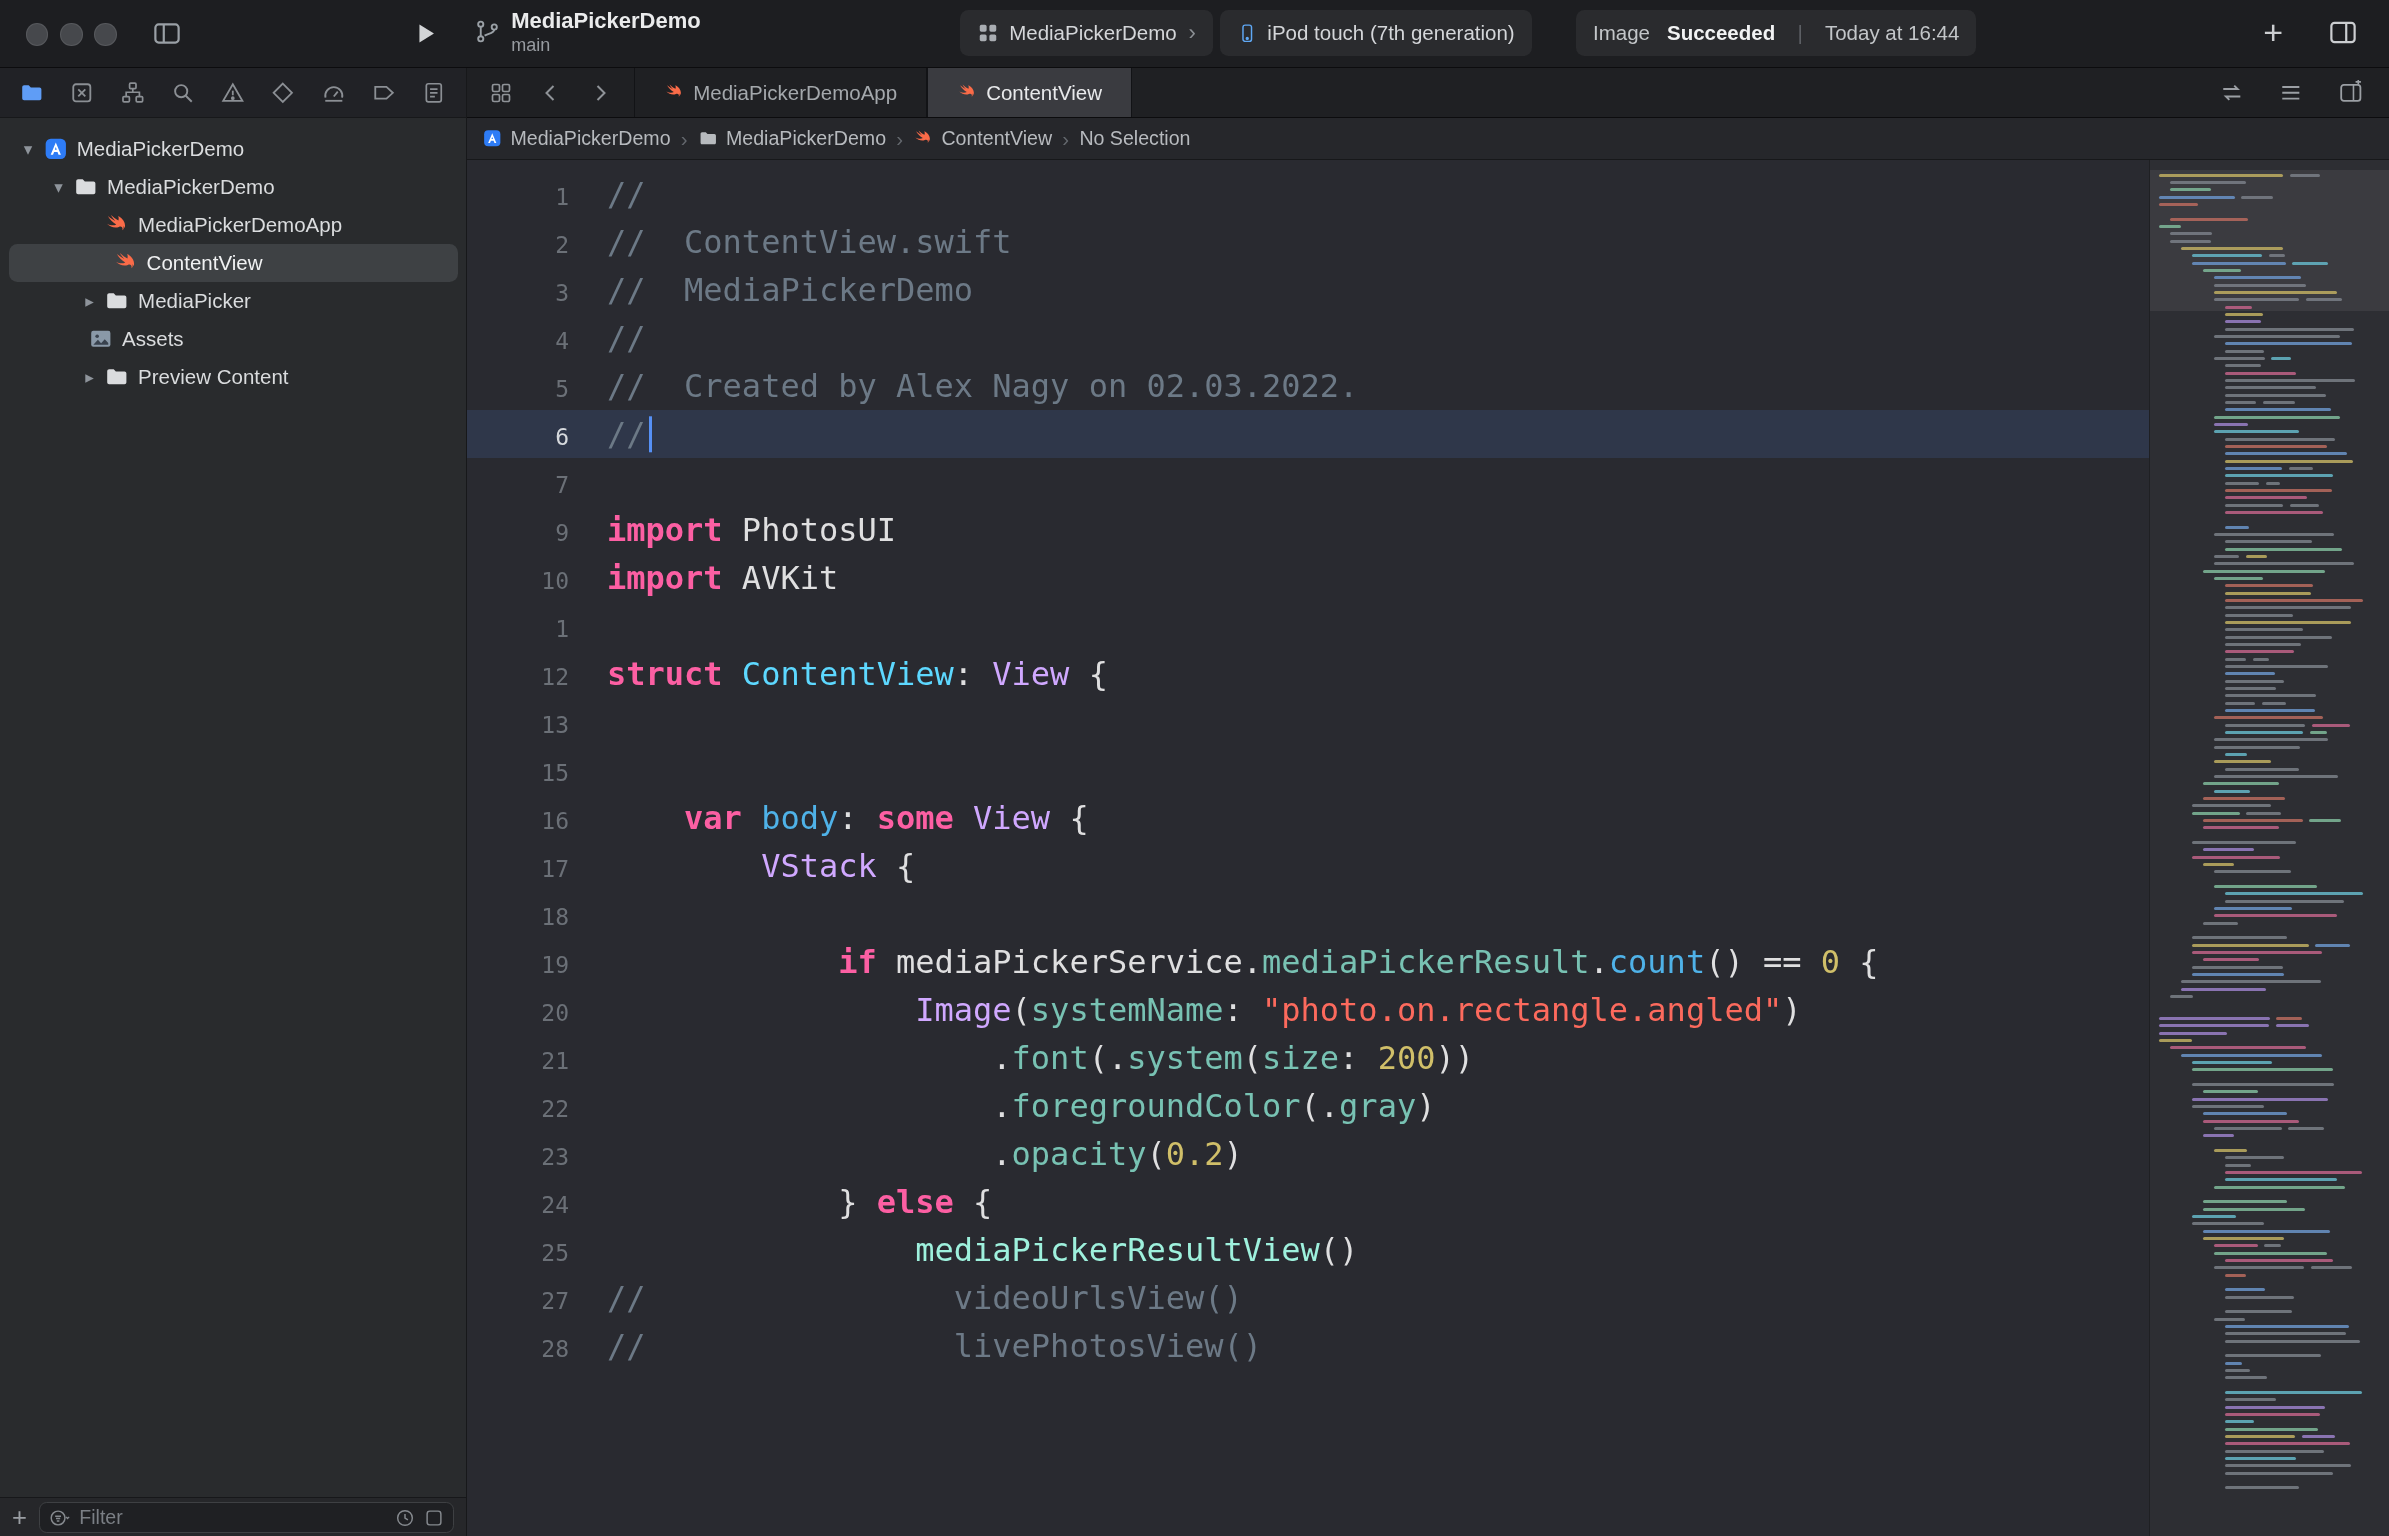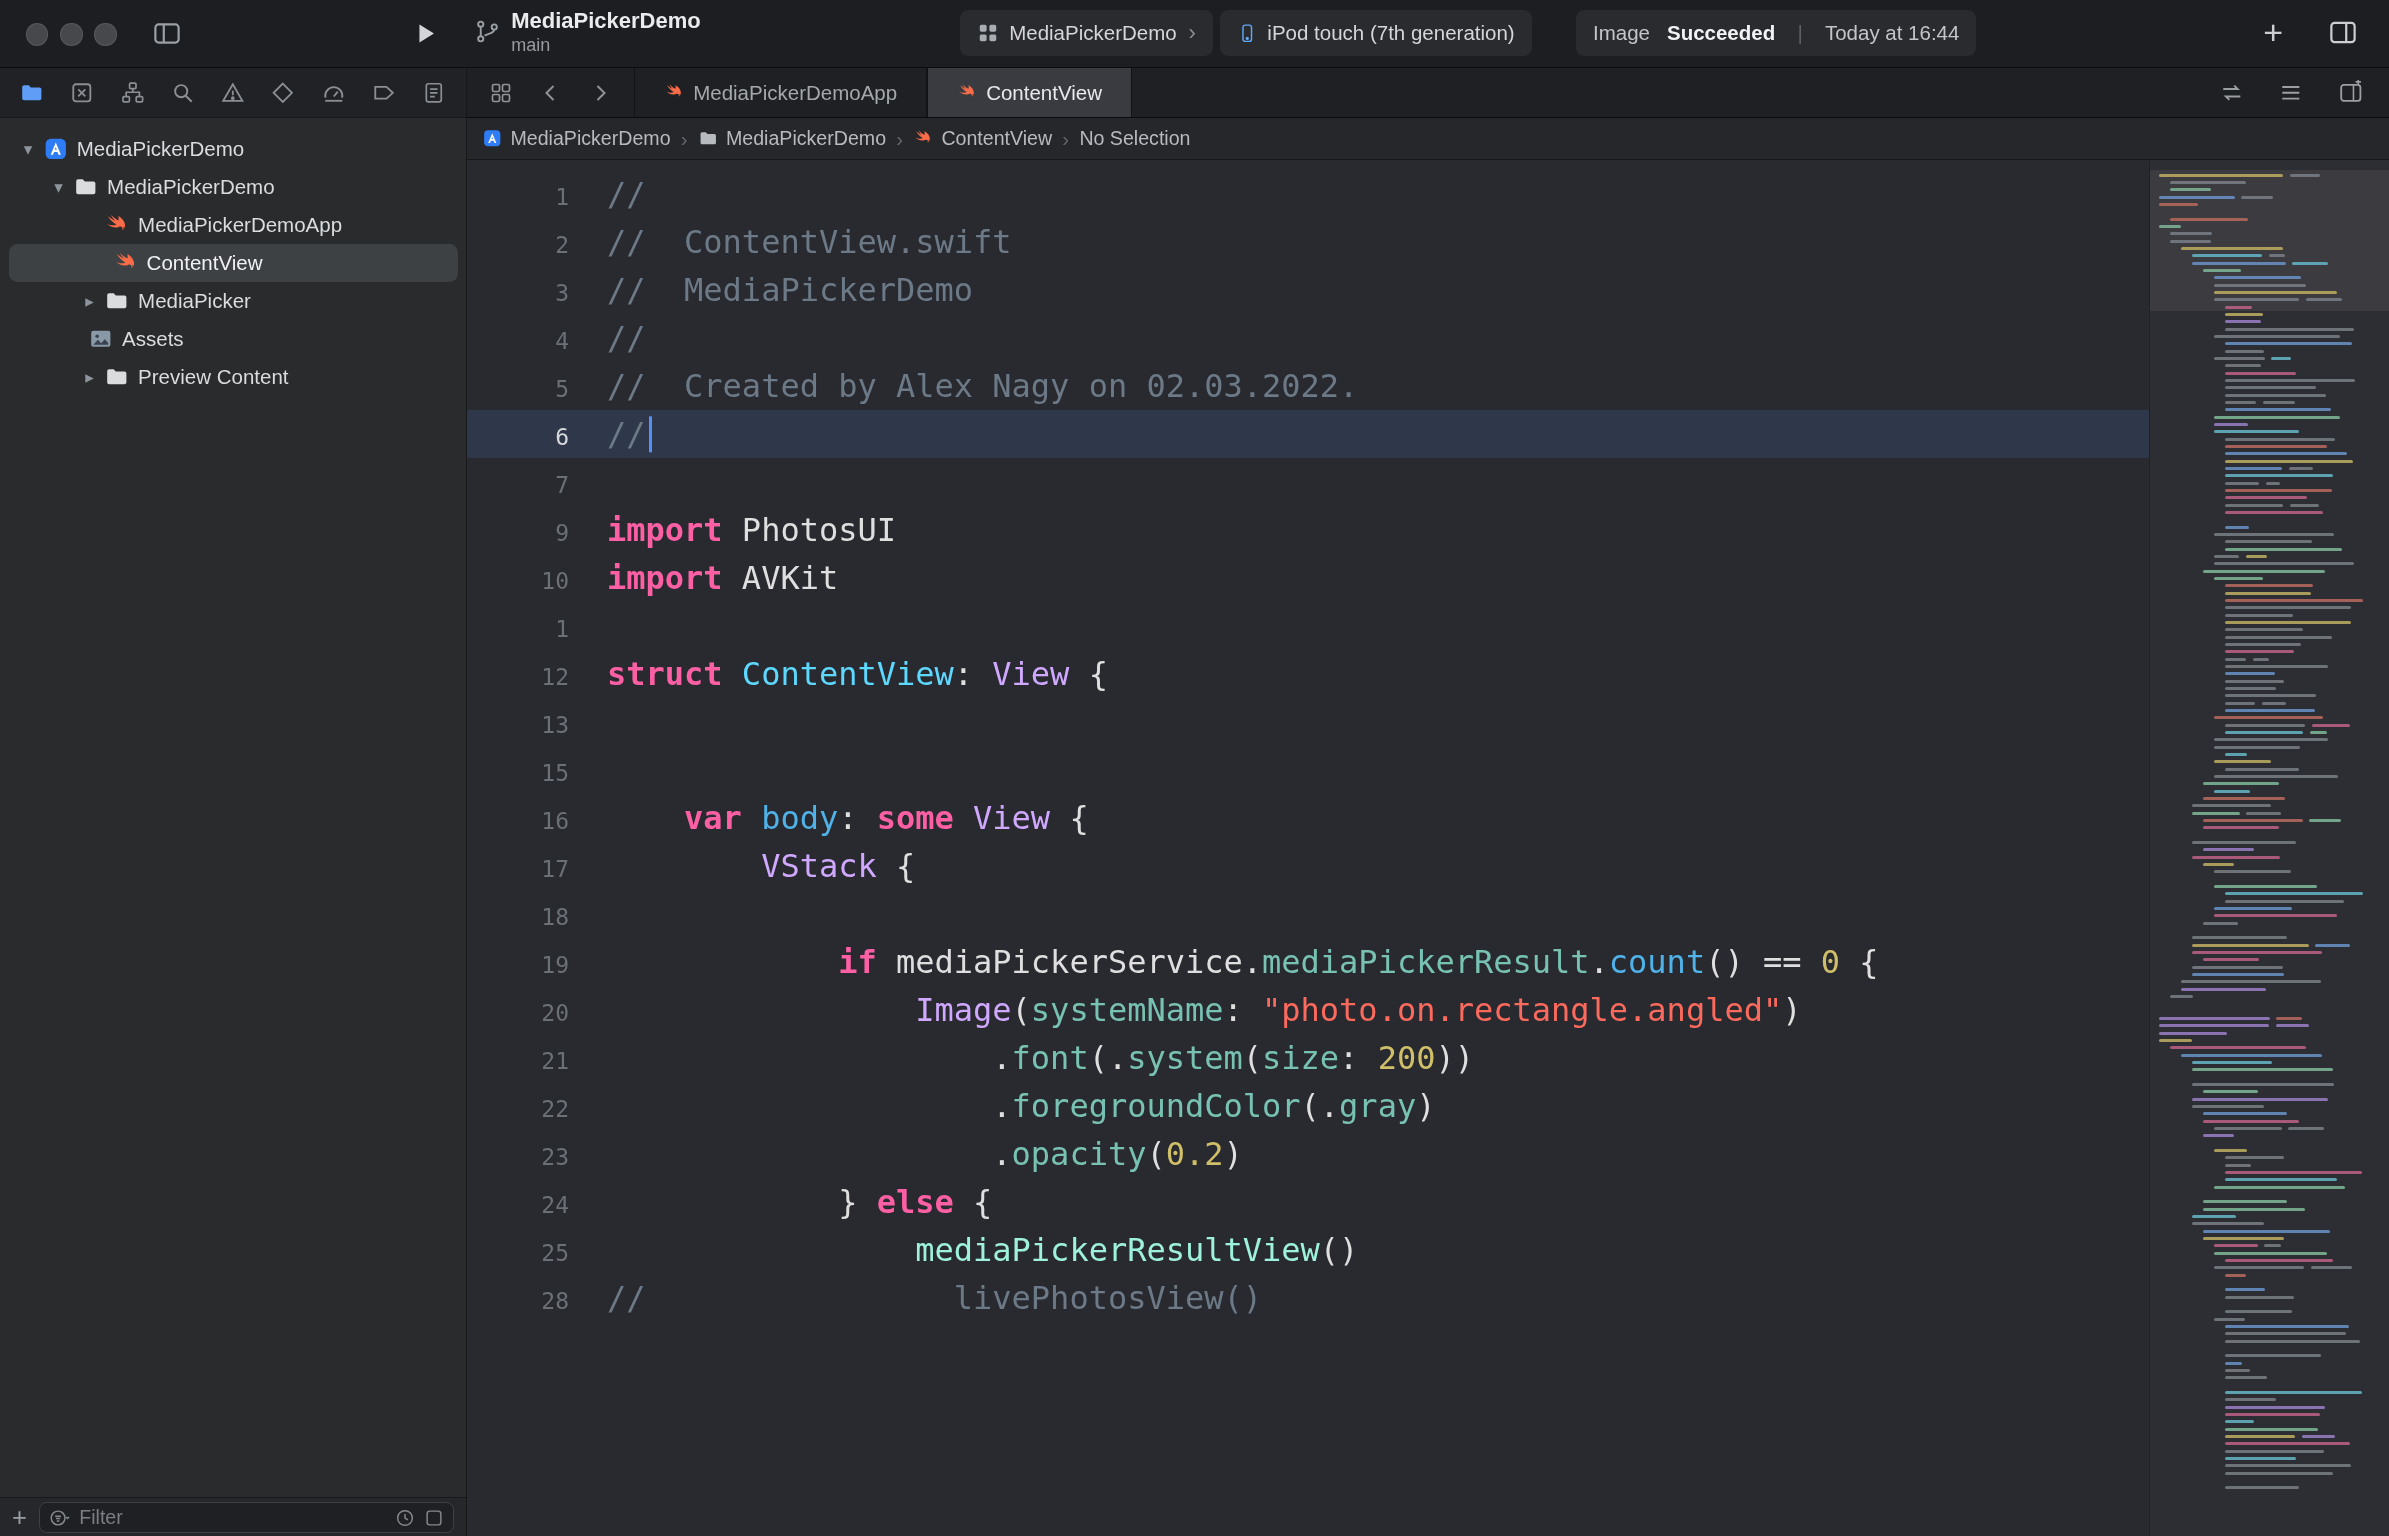--- a/index.html
+++ b/index.html
@@ -445,20 +445,21 @@
           <div class="crow"><span class="ln">16</span><span class="ct"><span class="sk-p">    </span><span class="sk-k">var</span><span class="sk-p"> </span><span class="sk-v">body</span><span class="sk-p">: </span><span class="sk-k">some</span><span class="sk-p"> </span><span class="sk-to">View</span><span class="sk-p"> {</span></span></div>
           <div class="crow"><span class="ln">17</span><span class="ct"><span class="sk-p">        </span><span class="sk-to">VStack</span><span class="sk-p"> {</span></span></div>
           <div class="crow"><span class="ln">18</span><span class="ct"></span></div>
           <div class="crow"><span class="ln">19</span><span class="ct"><span class="sk-p">            </span><span class="sk-k">if</span><span class="sk-p"> mediaPickerService.</span><span class="sk-m">mediaPickerResult</span><span class="sk-p">.</span><span class="sk-v">count</span><span class="sk-p">() == </span><span class="sk-num">0</span><span class="sk-p"> {</span></span></div>
           <div class="crow"><span class="ln">20</span><span class="ct"><span class="sk-p">                </span><span class="sk-to">Image</span><span class="sk-p">(</span><span class="sk-m">systemName</span><span class="sk-p">: </span><span class="sk-s">"photo.on.rectangle.angled"</span><span class="sk-p">)</span></span></div>
           <div class="crow"><span class="ln">21</span><span class="ct"><span class="sk-p">                    .</span><span class="sk-m">font</span><span class="sk-p">(.</span><span class="sk-m">system</span><span class="sk-p">(</span><span class="sk-m">size</span><span class="sk-p">: </span><span class="sk-num">200</span><span class="sk-p">))</span></span></div>
           <div class="crow"><span class="ln">22</span><span class="ct"><span class="sk-p">                    .</span><span class="sk-m">foregroundColor</span><span class="sk-p">(.</span><span class="sk-m">gray</span><span class="sk-p">)</span></span></div>
           <div class="crow"><span class="ln">23</span><span class="ct"><span class="sk-p">                    .</span><span class="sk-m">opacity</span><span class="sk-p">(</span><span class="sk-num">0.2</span><span class="sk-p">)</span></span></div>
           <div class="crow"><span class="ln">24</span><span class="ct"><span class="sk-p">            } </span><span class="sk-k">else</span><span class="sk-p"> {</span></span></div>
           <div class="crow"><span class="ln">25</span><span class="ct"><span class="sk-p">                </span><span class="sk-pc">mediaPickerResultView</span><span class="sk-p">()</span></span></div>
+          <div class="crow"><span class="ln">27</span><span class="ct"><span class="sk-c">//                videoUrlsView()</span></span></div>
           <div class="crow"><span class="ln">28</span><span class="ct"><span class="sk-c">//                livePhotosView()</span></span></div>
         </div>
       <div class="minimap" id="minimap">
         <div class="mm-viewport"></div>
       <div class="mm-bar" style="top: 13.6px; left: 8.5px; width: 124px; background: rgb(191, 174, 98);"></div>
           <div class="mm-bar" style="top: 13.6px; left: 140px; width: 30px; background: rgb(122, 127, 135);"></div>
           <div class="mm-bar" style="top: 21px; left: 19.6px; width: 76px; background: rgb(122, 127, 135);"></div>
           <div class="mm-bar" style="top: 28px; left: 19.6px; width: 41px; background: rgb(127, 184, 154);"></div>
           <div class="mm-bar" style="top: 36px; left: 8.5px; width: 76px; background: rgb(106, 147, 200);"></div>
           <div class="mm-bar" style="top: 36px; left: 91px; width: 32px; background: rgb(122, 127, 135);"></div>

